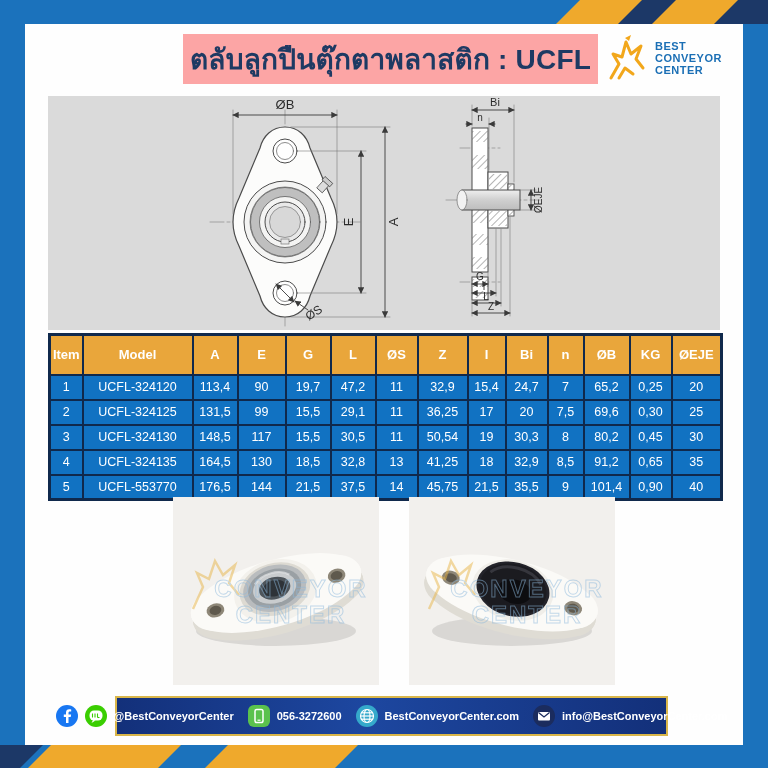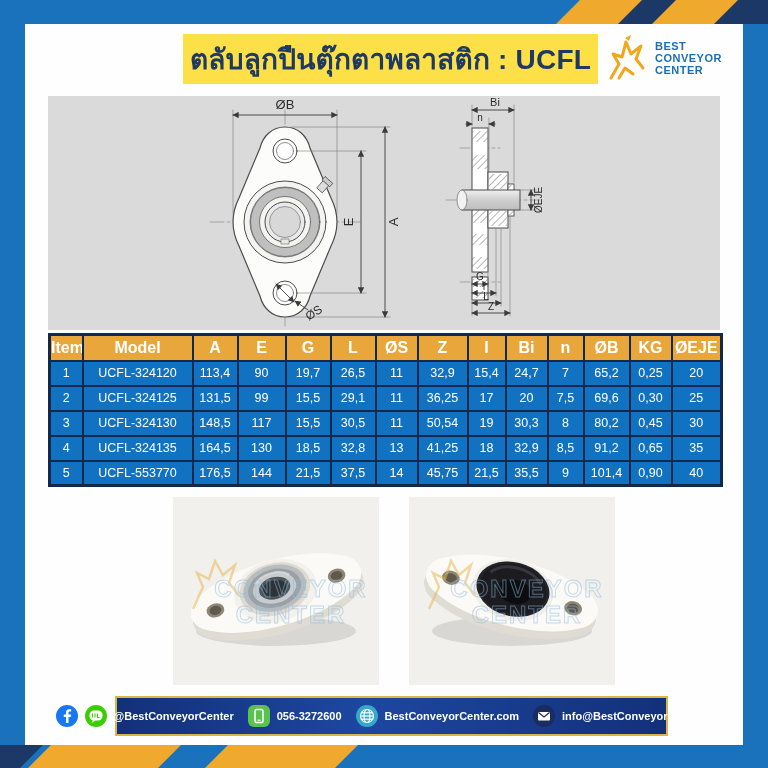--- a/index.html
+++ b/index.html
@@ -18,35 +18,35 @@
   .stripe { position:absolute; top:0; height:100%; background:#EFA92C; transform:skewX(-45deg); transform-origin:0 100%; }
   .band-top .stripe.s1 { left:556px; width:62px; }
   .band-top .stripe.s2 { left:652px; width:62px; }
   .band-bottom .stripe.s1 { left:28px; width:130px; }
   .band-bottom .stripe.s2 { left:205px; width:130px; }
 
   .card { position:absolute; left:25px; top:24px; width:718px; height:721px; background:#FEFEFE; }
 
   
   .title-box { position:absolute; left:158px; top:10px; width:415px; height:50px;
-    background:#fde047; display:flex; align-items:center; justify-content:center; }
+    background:#fca5a5; display:flex; align-items:center; justify-content:center; }
   .title-box h1 { font-size:28px; font-weight:bold; color:#1E3A63; letter-spacing:0.2px; white-space:nowrap; }
 
   .brand { position:absolute; left:580px; top:4px; width:138px; height:60px; display:flex; align-items:center; gap:8px; }
   .brand-text { display:flex; flex-direction:column; justify-content:center; }
   .brand-text span { font-size:11px; font-weight:bold; color:#1B6FB5; line-height:12px; letter-spacing:0.5px; }
 
   
   .panel { position:absolute; left:23px; top:72px; width:672px; height:234px; background:#DADADA; }
 
   
   .table-wrap { position:absolute; left:23px; top:309px; width:672px; }
   table { border-collapse:collapse; width:672px; table-layout:fixed; }
   th, td { border:2px solid #10294C; text-align:center; vertical-align:middle; color:#fff; overflow:hidden; }
-  th { background:#E9A63B; height:26px; font-size:16px; font-weight:bold; }
+  th { background:#E9A63B; height:40px; font-size:13px; font-weight:bold; }
   td { background:#1172C2; height:25px; font-size:12.5px; }
   table { border:3px solid #10294C; }
 
   
   .photo { position:absolute; top:473px; width:206px; height:188px; background:#F2F0ED; }
   .photo.left { left:148px; }
   .photo.right { left:384px; }
 
   
   .contact-bar { position:absolute; left:90px; top:672px; width:553px; height:40px;
@@ -257,21 +257,21 @@
               <th>ØEJE</th>
             </tr>
           </thead>
         <tbody id="body-rows">
             <tr>
               <td>1</td>
               <td>UCFL-324120</td>
               <td>113,4</td>
               <td>90</td>
               <td>19,7</td>
-              <td>26,5</td>
+              <td>47,2</td>
               <td>11</td>
               <td>32,9</td>
               <td>15,4</td>
               <td>24,7</td>
               <td>7</td>
               <td>65,2</td>
               <td>0,25</td>
               <td>20</td>
             </tr>
             <tr>

